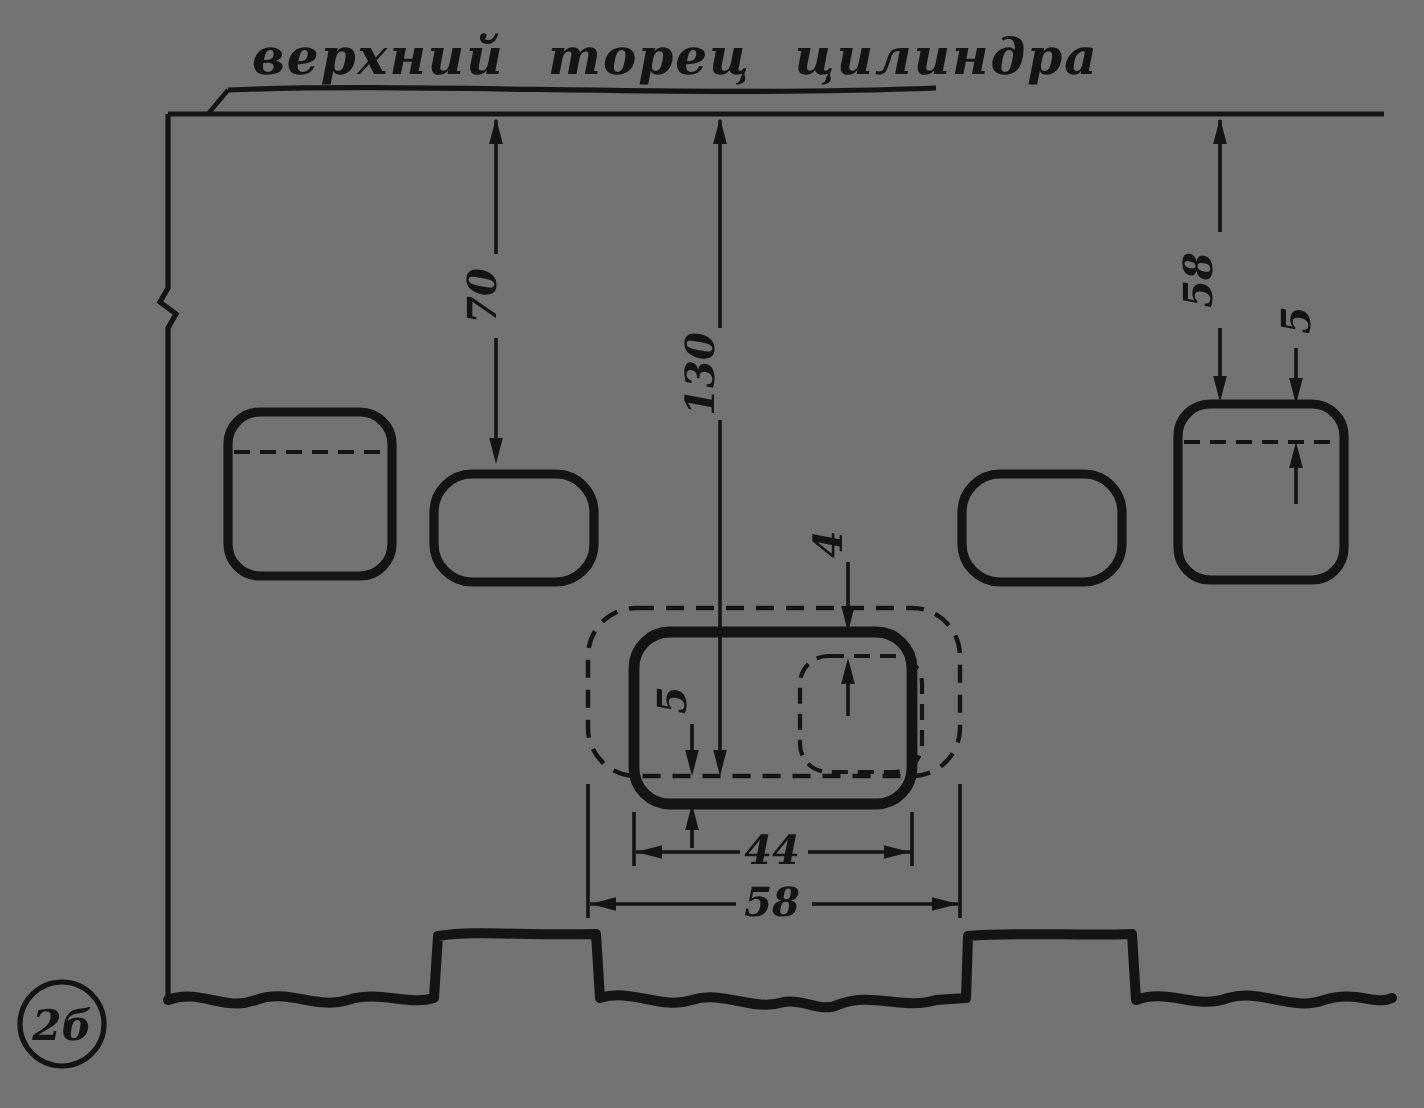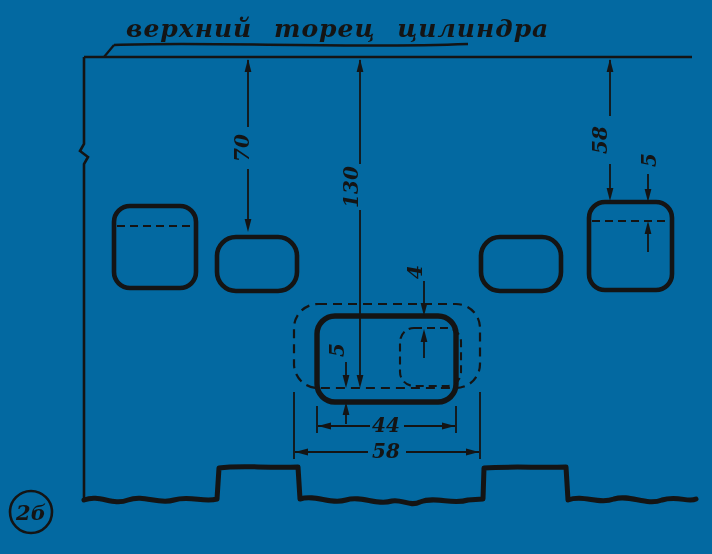--- a/index.html
+++ b/index.html
@@ -5,21 +5,21 @@
   html, body {
     margin: 0;
     padding: 0;
     background: #f6f4ee;
     font-family: "DejaVu Serif", serif;
   }
   .stage {
     position: relative;
     width: 712px;
     height: 554px;
-    background: #0369a1;
+    background: #737373;
     overflow: hidden;
     text-decoration: underline;
   }
   svg { display: block; }
   .ink-line   { stroke: #141414; fill: none; }
   .thin       { stroke-width: 2.2; }
   .medium     { stroke-width: 2.6; }
   .port       { stroke: #141414; fill: none; stroke-width: 4.6; }
   .port-main  { stroke: #141414; fill: none; stroke-width: 5.4; }
   .dashed     { stroke: #141414; fill: none; stroke-width: 2.2; stroke-dasharray: 9 6; }

